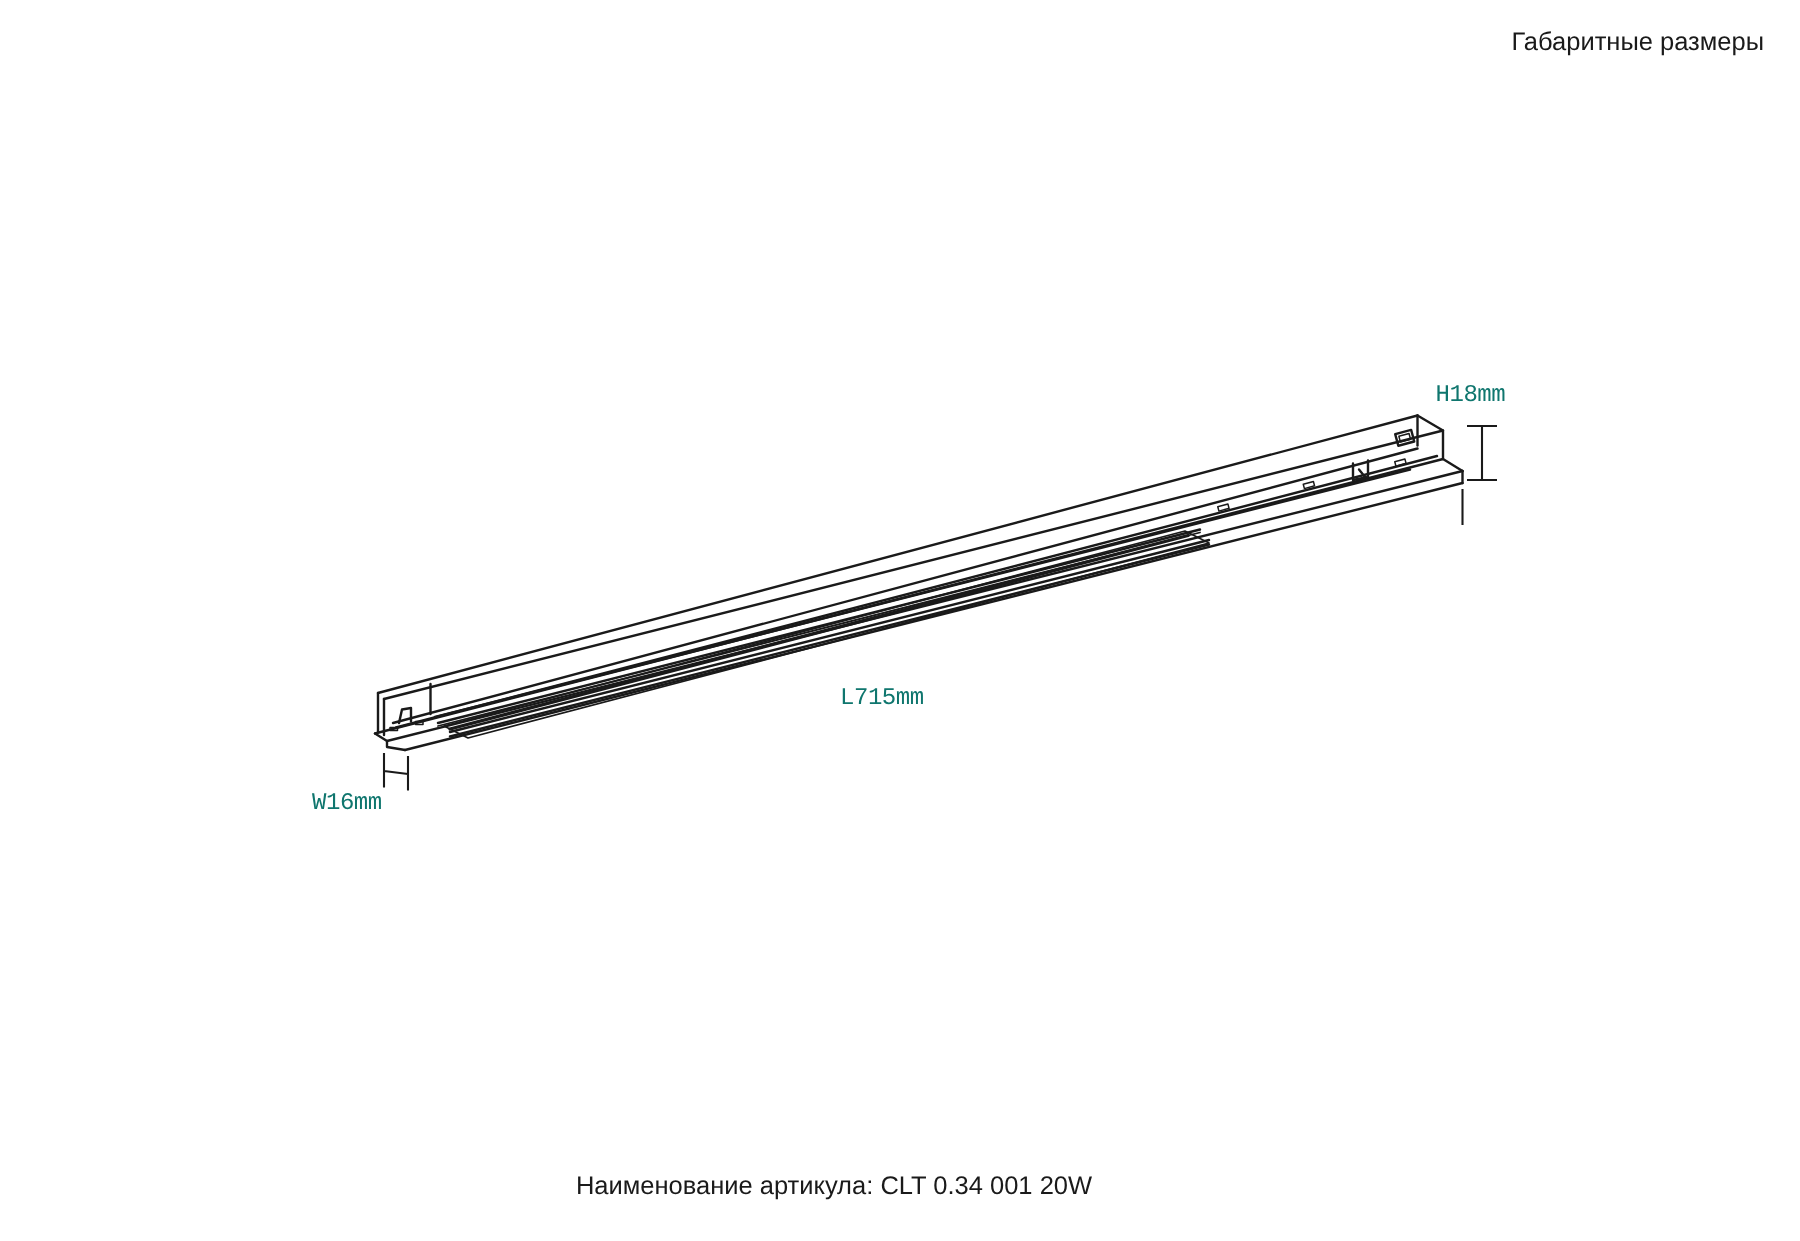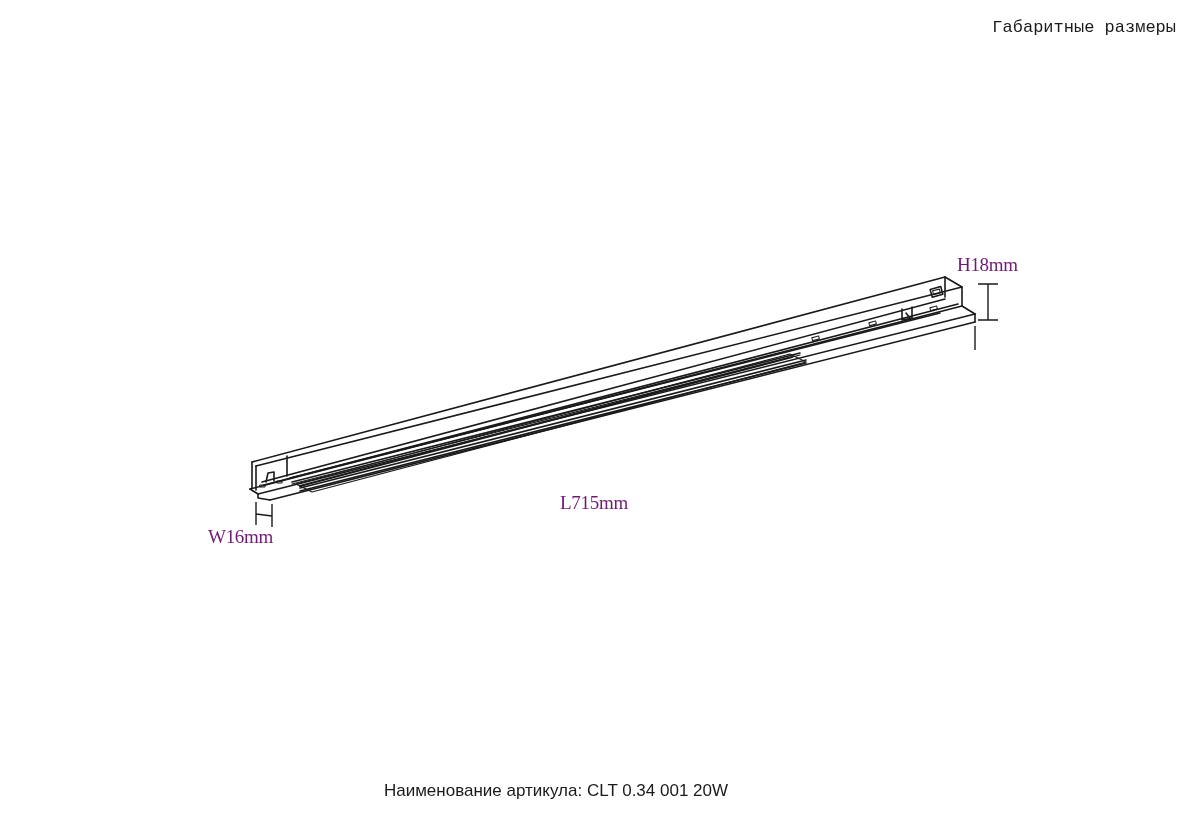--- a/index.html
+++ b/index.html
@@ -15,21 +15,20 @@
       font-family: "Liberation Sans", sans-serif;
       color: #1a1a1a;
     }
     .header-title {
       position: absolute;
       top: 18px;
       right: 24px;
       font-size: 17px;
       color: #1a1a1a;
       white-space: nowrap;
-      font-family: Liberation Mono, monospace;
     }
     .footer-caption {
       position: absolute;
       top: 781px;
       left: 0;
       width: 1112px;
       text-align: center;
       font-size: 17px;
       color: #1a1a1a;
       white-space: nowrap;
@@ -37,28 +36,28 @@
     .footer-caption .sep { white-space: pre; }
     .drawing {
       position: absolute;
       left: 0;
       top: 0;
       width: 1200px;
       height: 827px;
     }
     .dim-label {
       position: absolute;
-      font-family: Liberation Serif, serif;
-      font-size: 19px;
-      color: #701a75;
+      font-family: Liberation Mono, monospace;
+      font-size: 16px;
+      color: #0f766e;
       white-space: nowrap;
       letter-spacing: -0.3px;
     }
     .dim-h { left: 957px; top: 254px; }
-    .dim-l { left: 560px; top: 456px; margin-top: 36px; }
+    .dim-l { left: 560px; top: 456px; }
     .dim-w { left: 208px; top: 526px; }
   </style>
 </head>
 <body>
 
 <div class="header-title">Габаритные размеры</div>
 
 <svg class="drawing" viewBox="0 0 1200 827" xmlns="http://www.w3.org/2000/svg">
   <g fill="none" stroke="#1a1a1a" stroke-width="1.6" stroke-linejoin="round" stroke-linecap="round">
 

